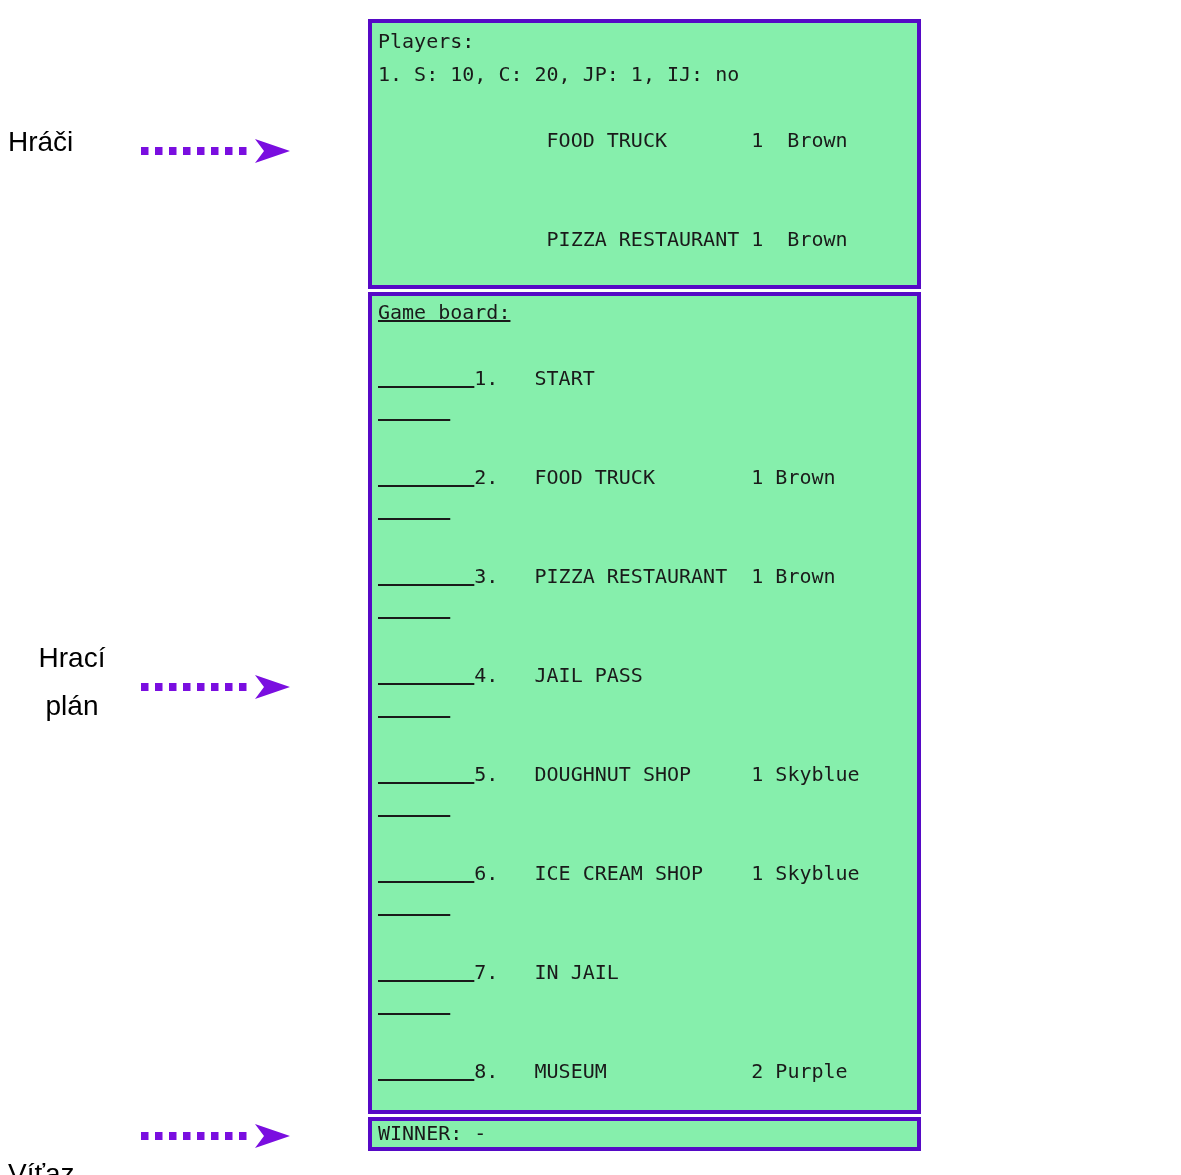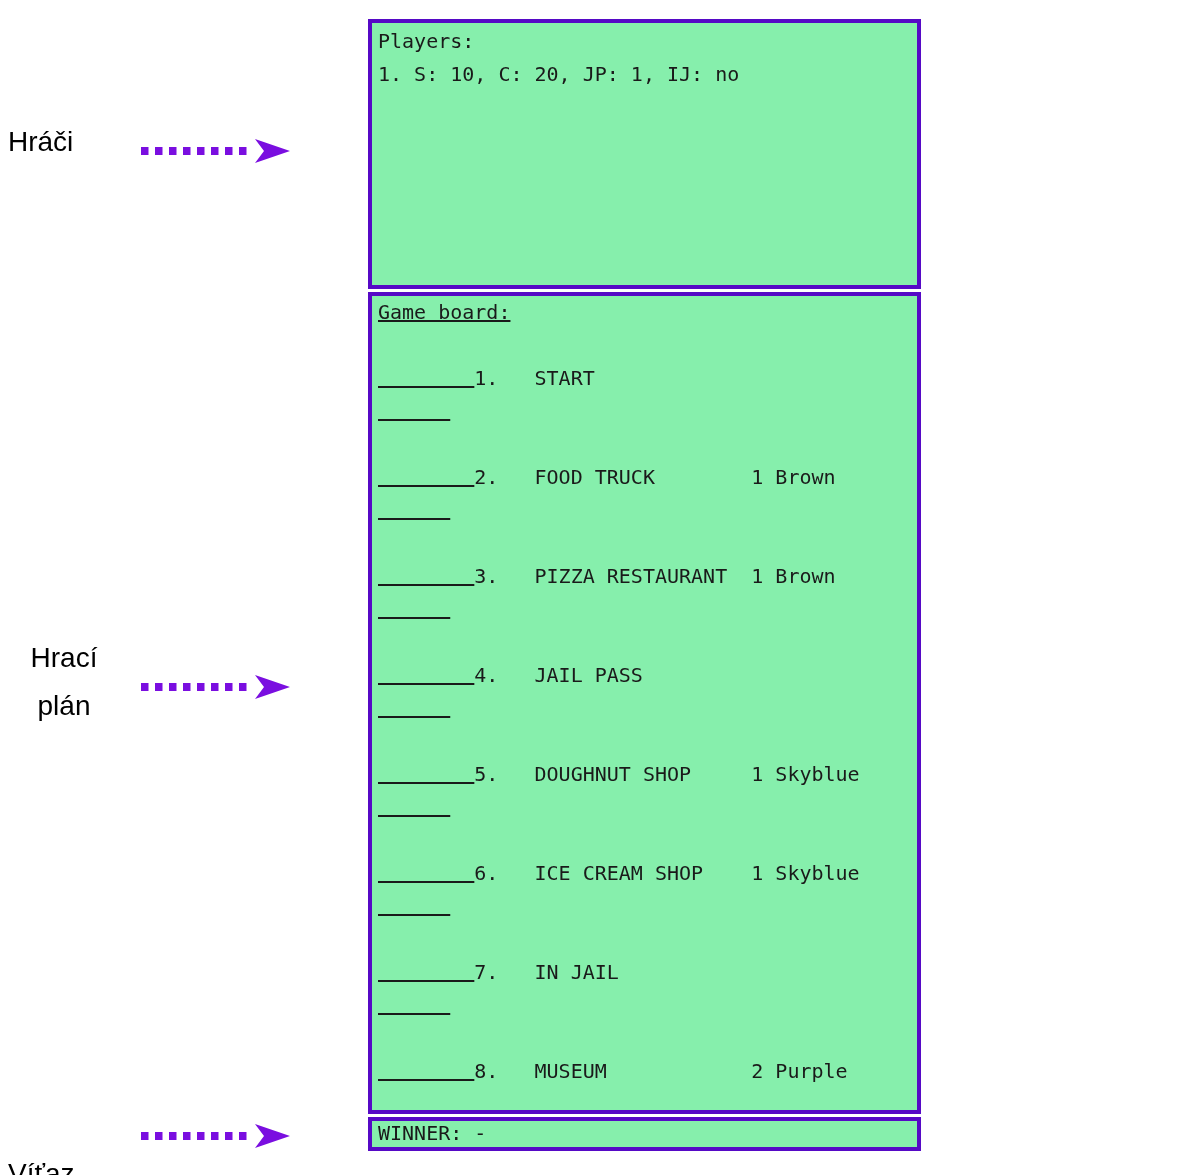--- a/index.html
+++ b/index.html
@@ -16,21 +16,21 @@
   
   .side-label {
     position: absolute;
     font-family: "Liberation Sans", sans-serif;
     font-size: 28px;
     line-height: 48px;
     color: var(--label-text, #000000);
     white-space: nowrap;
   }
   #label-players { left: 8px; top: 118px; }
-  #label-board   { left: 8px;  top: 634px; width: 112px; text-align: center; white-space: normal; }
+  #label-board   { left: 16px;  top: 634px; width: 112px; text-align: center; white-space: normal; }
   #label-winner  { left: 8px;  top: 1150px; }
 
   .arrow { position: absolute; width: 156px; height: 30px; }
   #arrow-players { left: 137px; top: 136px; }
   #arrow-board   { left: 137px; top: 672px; }
   #arrow-winner  { left: 137px; top: 1121px; }
 
   
   .box {
     position: absolute;
@@ -87,20 +87,28 @@
   <div class="side-label" id="label-winner">Víťaz</div>
   <svg class="arrow" id="arrow-winner" viewBox="0 0 156 30">
     <line x1="4" y1="15" x2="116" y2="15" style="stroke:var(--arrow,#7a0ee0)" stroke-width="8" stroke-dasharray="7.5 6.5"></line>
     <polygon points="118,3 153,15 118,27 127,15" style="fill:var(--arrow,#7a0ee0)"></polygon>
   </svg>
 
   <div class="box" id="players-box">
     <div class="mono-line">Players:</div>
 
     <div class="mono-line">1. S: 10, C: 20, JP: 1, IJ: no</div>
+    <div>
+        <div class="mono-line prop-row">
+        <span class="c pname">FOOD TRUCK</span><span class="c plevel">1</span><span class="c pcolor">Brown</span>
+      </div>
+        <div class="mono-line prop-row">
+        <span class="c pname">PIZZA RESTAURANT</span><span class="c plevel">1</span><span class="c pcolor">Brown</span>
+      </div>
+      </div>
 
   </div>
 
   <div class="box" id="board-box">
     <div class="mono-line">Game board:</div>
     <div>
         <div class="mono-line board-row">
         <span class="c bnum">1.</span><span class="c bname">START</span><span class="c blevel"></span><span class="c bcolor"></span><span class="c bowner"></span>
       </div>
         <div class="mono-line board-row">

